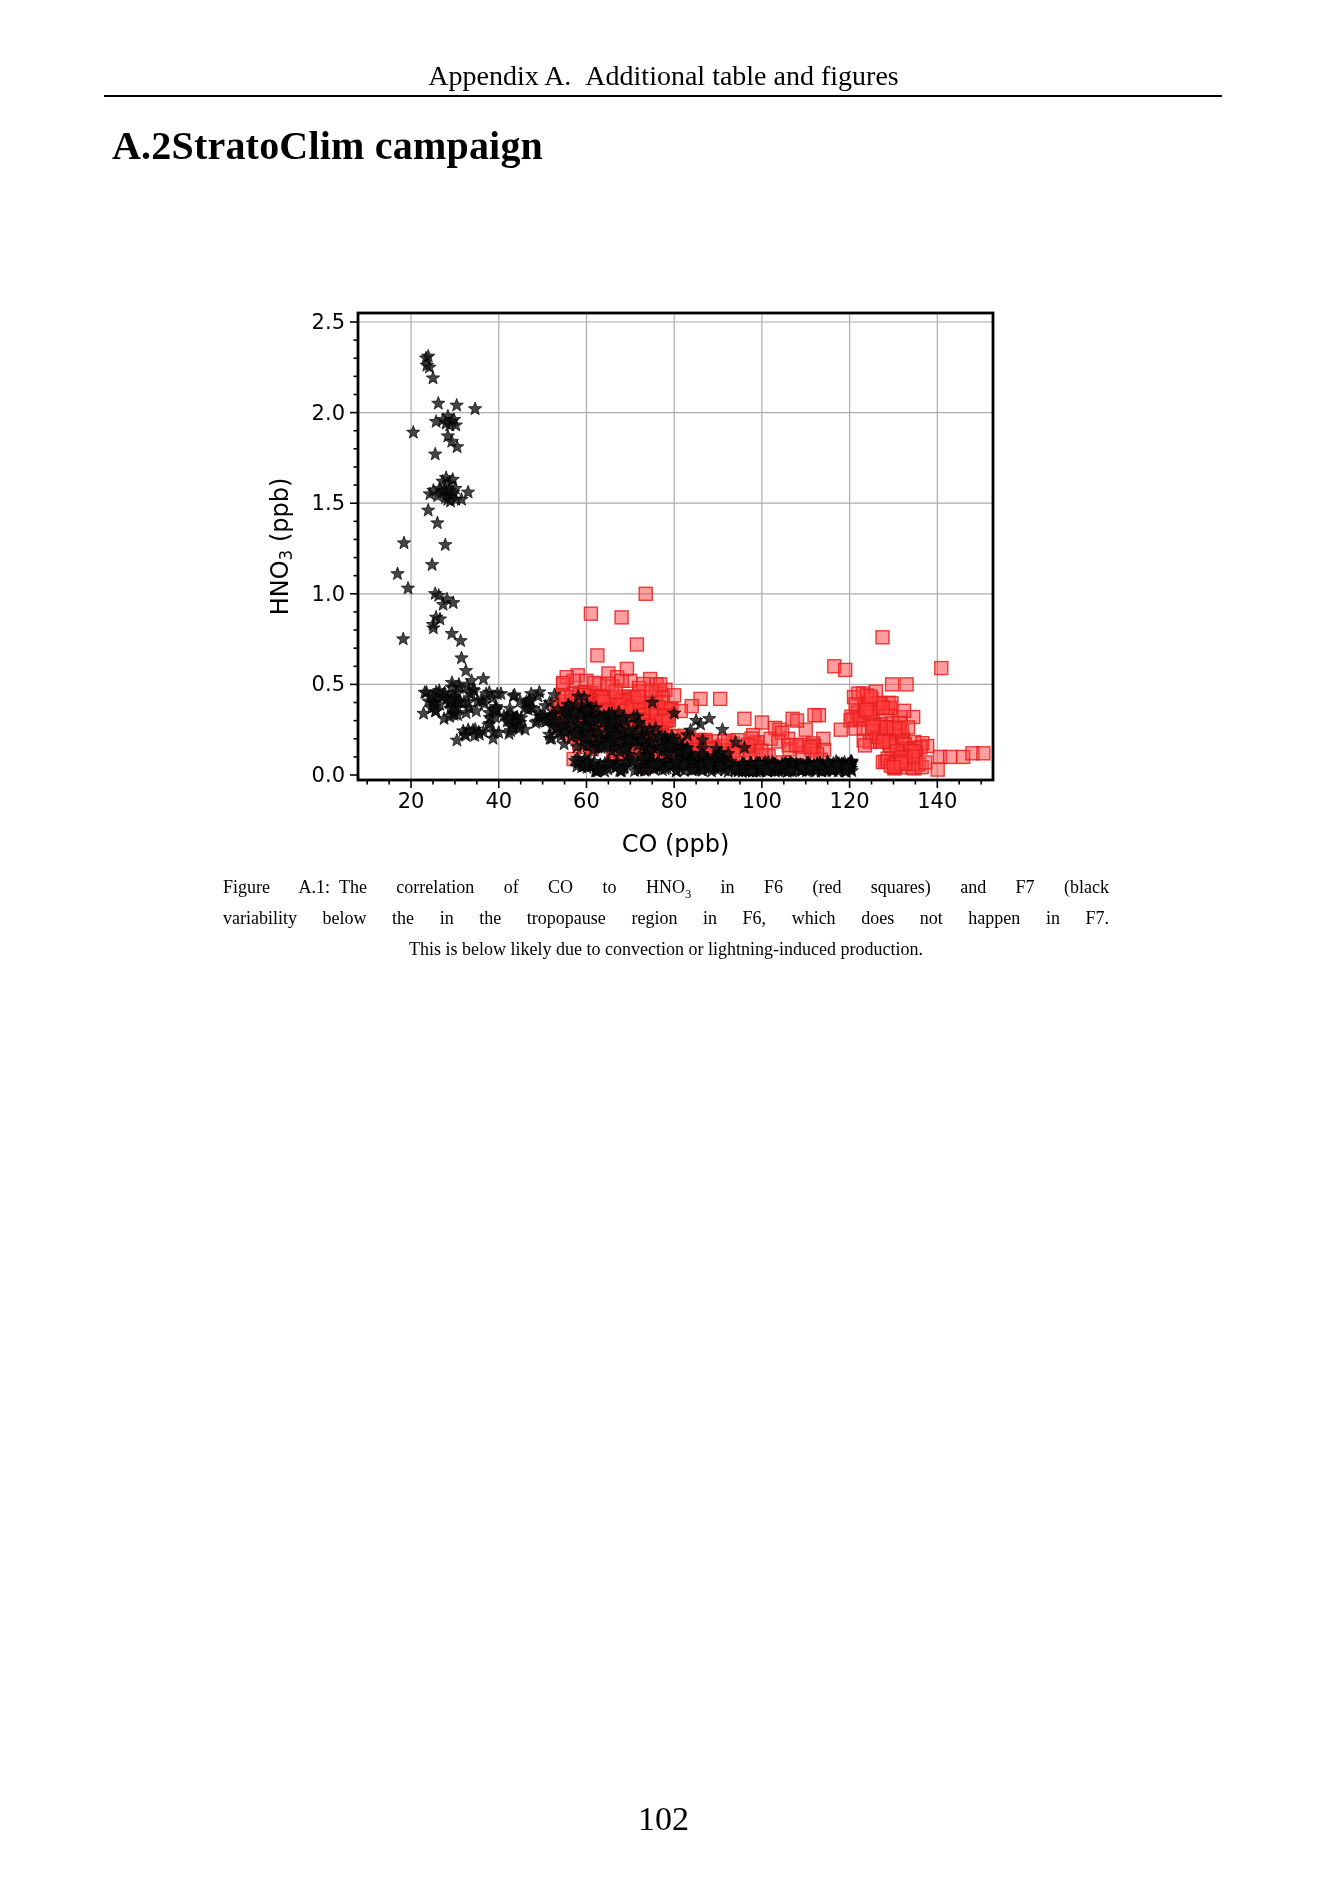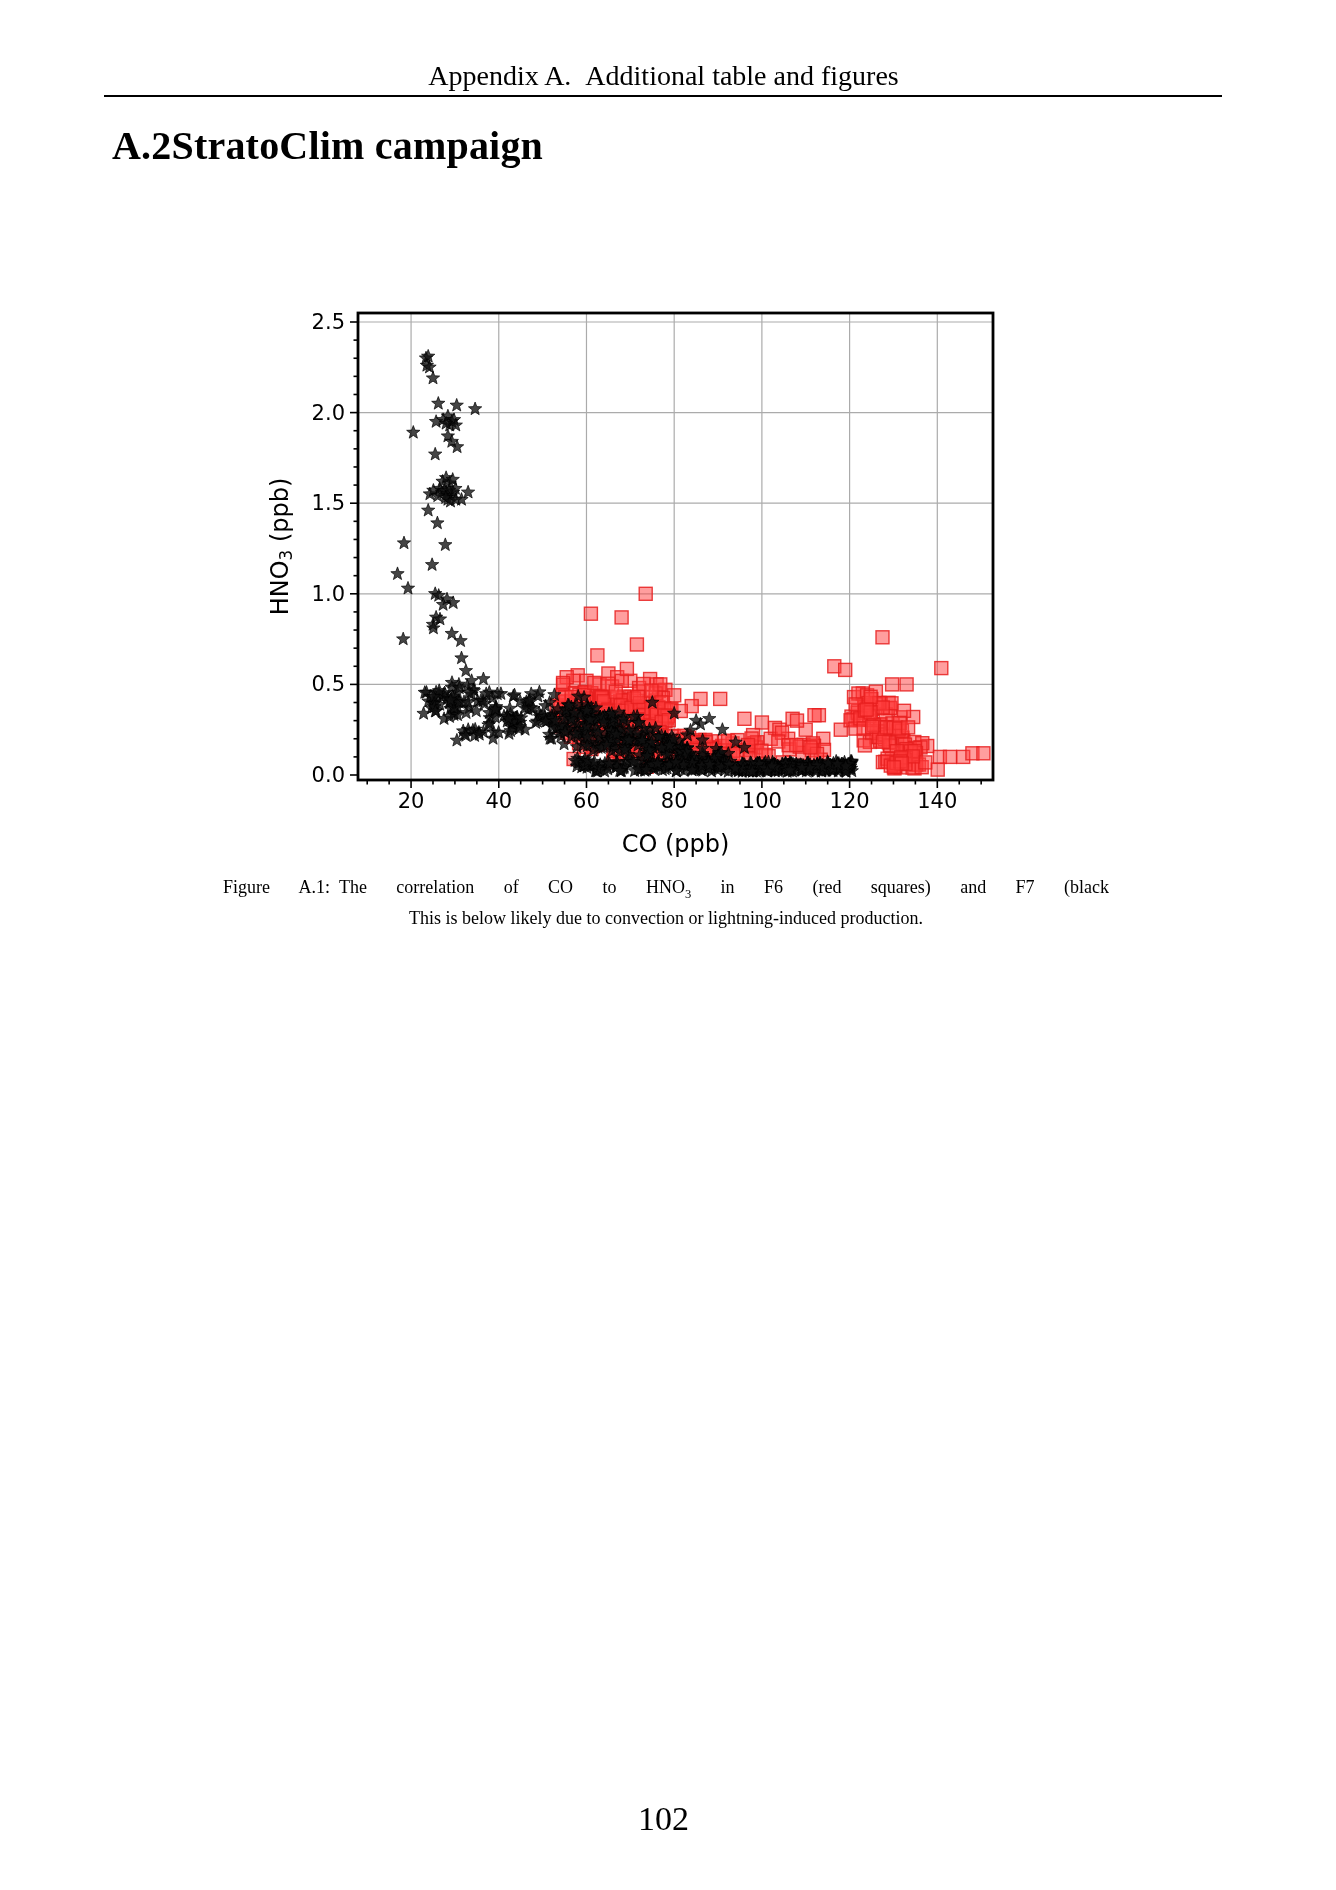--- a/index.html
+++ b/index.html
@@ -1488,16 +1488,17 @@
         <text x="105" y="179.60000000000002">2.0</text>
         <text x="105" y="89">2.5</text>
       </g>
       <text x="435.5" y="612" font-family="DejaVu Sans, sans-serif" font-size="24" text-anchor="middle" fill="#000">CO (ppb)</text>
       <text x="48" y="306.5" font-family="DejaVu Sans, sans-serif" font-size="24" text-anchor="middle" fill="#000" transform="rotate(-90 48 306.5)"><tspan>HNO</tspan><tspan baseline-shift="-25%" font-size="70%">3</tspan><tspan> (ppb)</tspan></text>
     </svg>
 </div>
 
 <div class="caption" id="caption">
     <div class="cline">Figure A.1: The correlation of CO to HNO<sub>3</sub> in F6 (red squares) and F7 (black</div>
+    <div class="cline">variability below the in the tropopause region in F6, which does not happen in F7.</div>
     <div class="cline last">This is below likely due to convection or lightning-induced production.</div>
   </div>
 
 <div class="page-number">102</div>
 
 </body></html>

